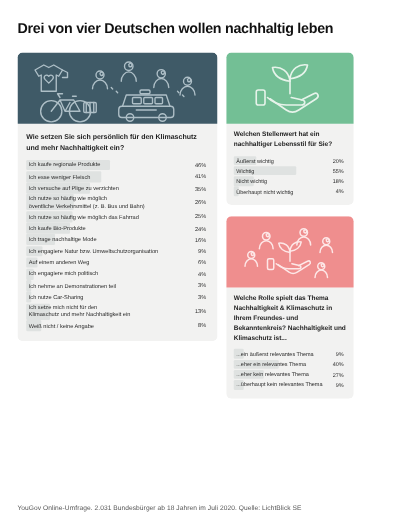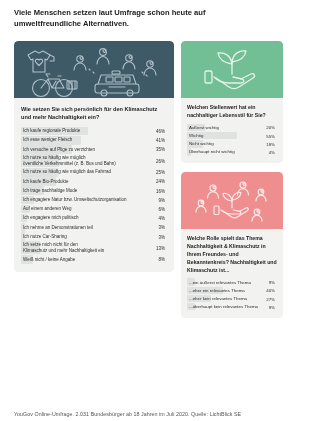--- a/index.html
+++ b/index.html
@@ -82,21 +82,21 @@
     font-size:5.3px;color:#555;letter-spacing:0.05px;
   }
 
   svg{display:block;}
 </style>
 </head>
 <body>
 
 <div class="page">
 
-  <div class="subhead">Viele Menschen setzen laut Umfrage schon heute auf umweltfreundliche Alternativen.</div>
+  <div class="headline">Drei von vier Deutschen wollen nachhaltig leben</div>
 
   <div class="cols">
 
     <div class="col-left">
       <div class="card">
         <div class="hero-dark">
           <svg width="160" height="57" viewBox="0 0 160 57">
             <g fill="none" stroke="#aebfc7" stroke-width="1.1" stroke-linecap="round" stroke-linejoin="round">
 
               <path d="M14 14 L21 10 L25 12 L29 10 L36 14 L33 19 L31 18 L31 31 L19 31 L19 18 L17 19 Z"></path>

